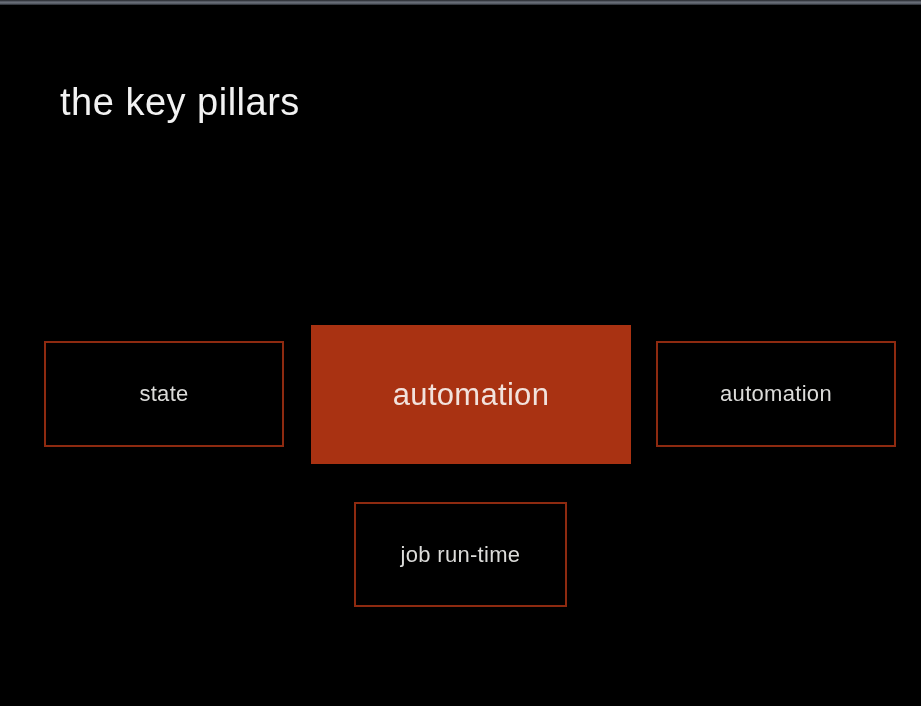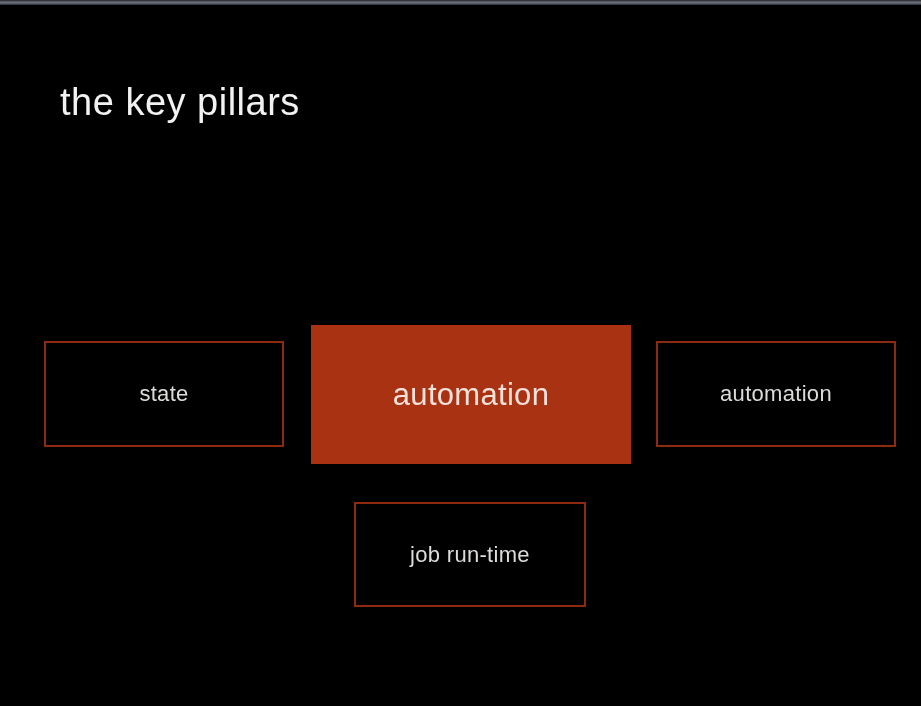--- a/index.html
+++ b/index.html
@@ -49,21 +49,21 @@
   .pillar-box.highlight {
     background: var(--accent, #a93212);
     border: none;
     color: var(--highlight-text, #f2e2dc);
     font-size: 31px;
   }
   .box-visibility  { left: 353px; top: 179px; width: 244px; height: 105px; }
   .box-state       { left: 44px;  top: 341px; width: 240px; height: 106px; }
   .box-automation  { left: 311px; top: 325px; width: 320px; height: 139px; }
   .box-operations  { left: 656px; top: 341px; width: 240px; height: 106px; }
-  .box-jobruntime  { left: 354px; top: 502px; width: 232px; height: 105px; }
+  .box-jobruntime  { left: 354px; top: 502px; width: 213px; height: 105px; }
 </style>
 </head>
 <body>
 
 <div class="slide">
 
   <div class="top-edge"></div>
 
   <h1 class="slide-title">the key pillars</h1>
 

